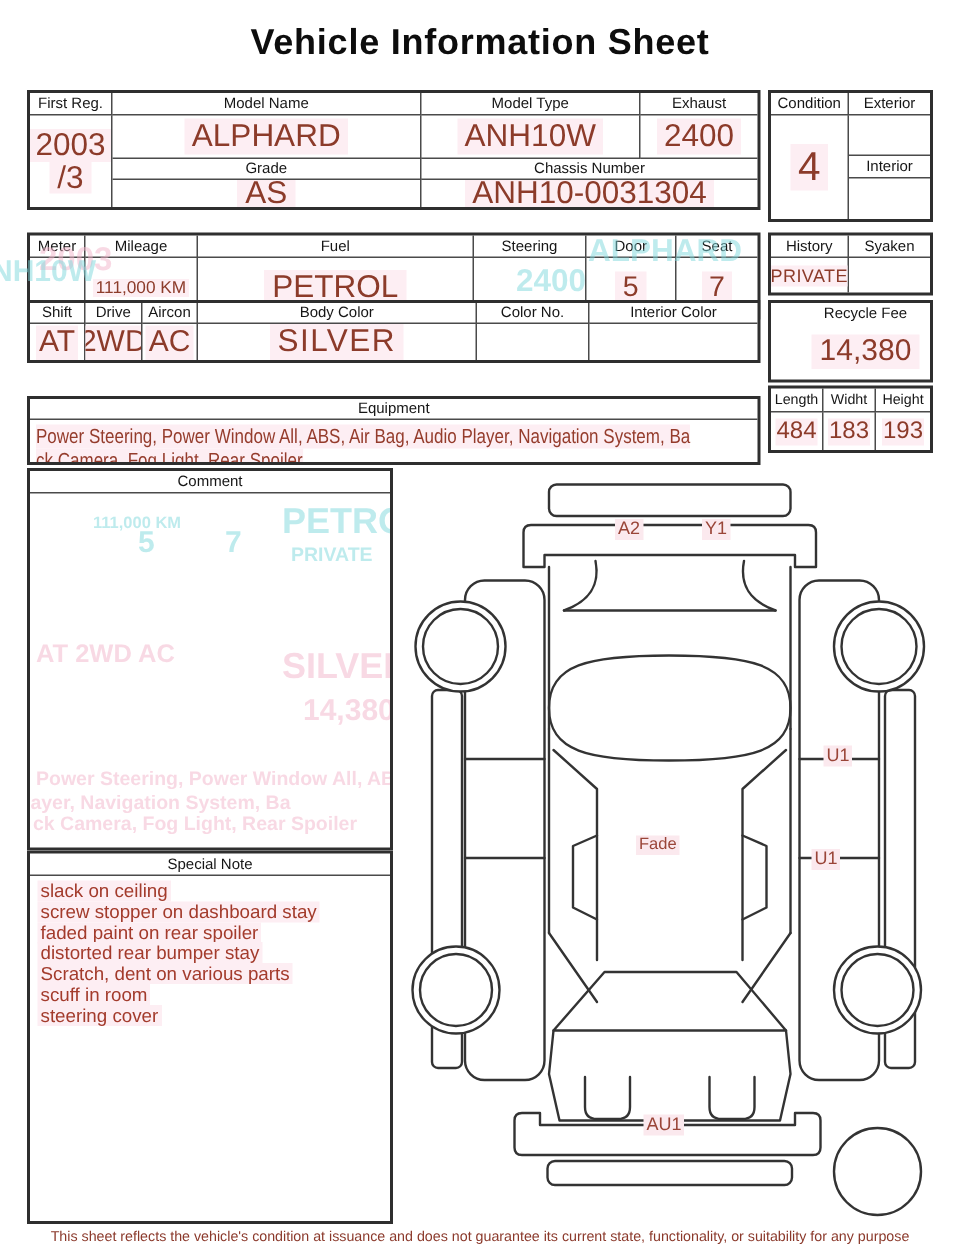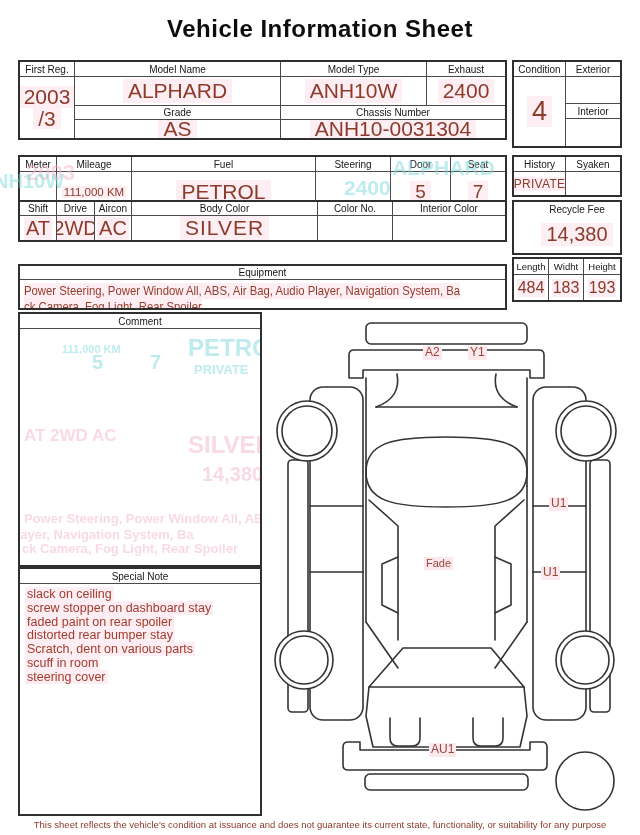--- a/index.html
+++ b/index.html
@@ -261,21 +261,21 @@
       <path d="M120,408 L120,428 Q120,436 128,436 L142,436 Q150,436 150,428 L150,408"></path>
       <path d="M203,408 L203,428 Q203,436 211,436 L225,436 Q233,436 233,428 L233,408"></path>
 
       <path d="M73,455 L73,437 Q73,432 78,432 L90,432 L90,440 L260,440 L260,432 L272,432 Q277,432 277,437 L277,455 Q277,460 272,460 L78,460 Q73,460 73,455 Z" fill="#fff"></path>
       <rect x="95" y="464" width="163" height="16" rx="5" fill="#fff"></rect>
 
       <circle cx="315" cy="471" r="29" fill="#fff"></circle>
     </g>
   </svg>
 
-  <div class="dlab" style="left:423px;top:346px;">A2</div>
+  <div class="dlab" style="left:410px;top:346px;">A2</div>
   <div class="dlab" style="left:468px;top:346px;">Y1</div>
   <div class="dlab" style="left:549px;top:497px;">U1</div>
   <div class="dlab" style="left:541px;top:566px;">U1</div>
   <div class="dlab" style="left:424px;top:557px;font-size:11px;">Fade</div>
   <div class="dlab" style="left:429px;top:743px;">AU1</div>
 
   <div class="footer">This sheet reflects the vehicle's condition at issuance and does not guarantee its current state, functionality, or suitability for any purpose</div>
 
 </div>
 

